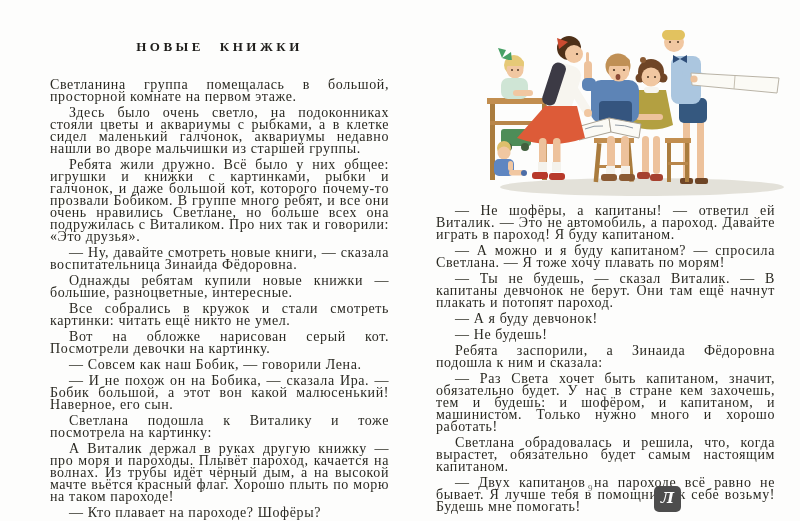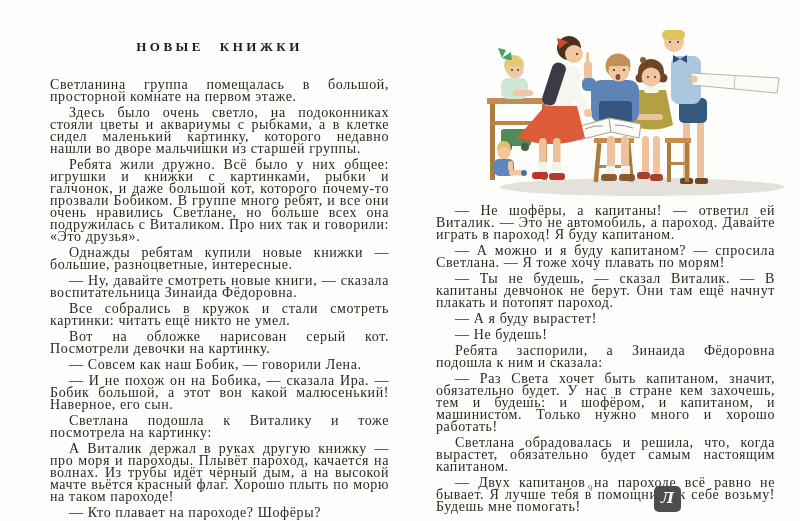--- a/index.html
+++ b/index.html
@@ -37,24 +37,24 @@
     font-size:15px;line-height:15px;transform:translateY(-1px);
   }
 </style>
 </head>
 <body>
 
 <div class="page-col left-col">
   <h1 class="chapter-title">НОВЫЕ КНИЖКИ</h1>
   <div class="body-text">
     <p>Светланина группа помещалась в большой, просторной комнате на первом этаже.</p>
-    <p class="ind">Здесь было очень светло, на подоконниках стояли цветы и аквариумы с рыбками, а в клетке сидел маленький картинку, которого недавно нашли во дворе мальчишки из старшей группы.</p>
+    <p class="ind">Здесь было очень светло, на подоконниках стояли цветы и аквариумы с рыбками, а в клетке сидел маленький галчонок, аквариумы недавно нашли во дворе мальчишки из старшей группы.</p>
     <p class="ind">Ребята жили дружно. Всё было у них общее: игрушки и книжки с картинками, рыбки и галчонок, и даже большой кот, которого почему-то прозвали Бобиком. В группе много ребят, и все они очень нравились Светлане, но больше всех она подружилась с Виталиком. Про них так и говорили: «Это друзья».</p>
+    <p class="ind">— Ну, давайте смотреть новые книги, — сказала воспитательница Зинаида Фёдоровна.</p>
     <p class="ind">Однажды ребятам купили новые книжки — большие, разноцветные, интересные.</p>
-    <p class="ind">— Ну, давайте смотреть новые книги, — сказала воспитательница Зинаида Фёдоровна.</p>
     <p class="ind">Все собрались в кружок и стали смотреть картинки: читать ещё никто не умел.</p>
     <p class="ind">Вот на обложке нарисован серый кот. Посмотрели девочки на картинку.</p>
     <p class="ind">— Совсем как наш Бобик, — говорили Лена.</p>
     <p class="ind">— И не похож он на Бобика, — сказала Ира. — Бобик большой, а этот вон какой малюсенький! Наверное, его сын.</p>
     <p class="ind">Светлана подошла к Виталику и тоже посмотрела на картинку:</p>
     <p class="ind">А Виталик держал в руках другую книжку — про моря и пароходы. Плывёт пароход, качается на волнах. Из трубы идёт чёрный дым, а на высокой мачте вьётся красный флаг. Хорошо плыть по морю на таком пароходе!</p>
     <p class="ind">— Кто плавает на пароходе? Шофёры?</p>
   </div>
 </div>
 
@@ -193,21 +193,21 @@
       <rect x="62" y="147" width="16" height="7" rx="3" fill="#b8392a"></rect>
     </g>
   </svg>
 </div>
 
 <div class="page-col right-text">
   <div class="body-text">
     <p class="ind">— Не шофёры, а капитаны! — ответил ей Виталик. — Это не автомобиль, а пароход. Давайте играть в пароход! Я буду капитаном.</p>
     <p class="ind">— А можно и я буду капитаном? — спросила Светлана. — Я тоже хочу плавать по морям!</p>
     <p class="ind">— Ты не будешь, — сказал Виталик. — В капитаны девчонок не берут. Они там ещё начнут плакать и потопят пароход.</p>
-    <p class="ind">— А я буду вырастет!</p>
+    <p class="ind">— А я буду девчонок!</p>
     <p class="ind">— Не будешь!</p>
     <p class="ind">Ребята заспорили, а Зинаида Фёдоровна подошла к ним и сказала:</p>
     <p class="ind">— Раз Света хочет быть капитаном, значит, обязательно будет. У нас в стране кем захочешь, тем и будешь: и шофёром, и капитаном, и машинистом. Только нужно много и хорошо работать!</p>
     <p class="ind">Светлана обрадовалась и решила, что, когда вырастет, обязательно будет самым настоящим капитаном.</p>
     <p class="ind">— Двух капитанов на пароходе всё равно не бывает. Я лучше тебя в помощники к себе возьму! Будешь мне помогать!</p>
   </div>
 </div>
 
 <div class="pagenum pn-left">8</div>
 <div class="pagenum pn-right">9</div>

